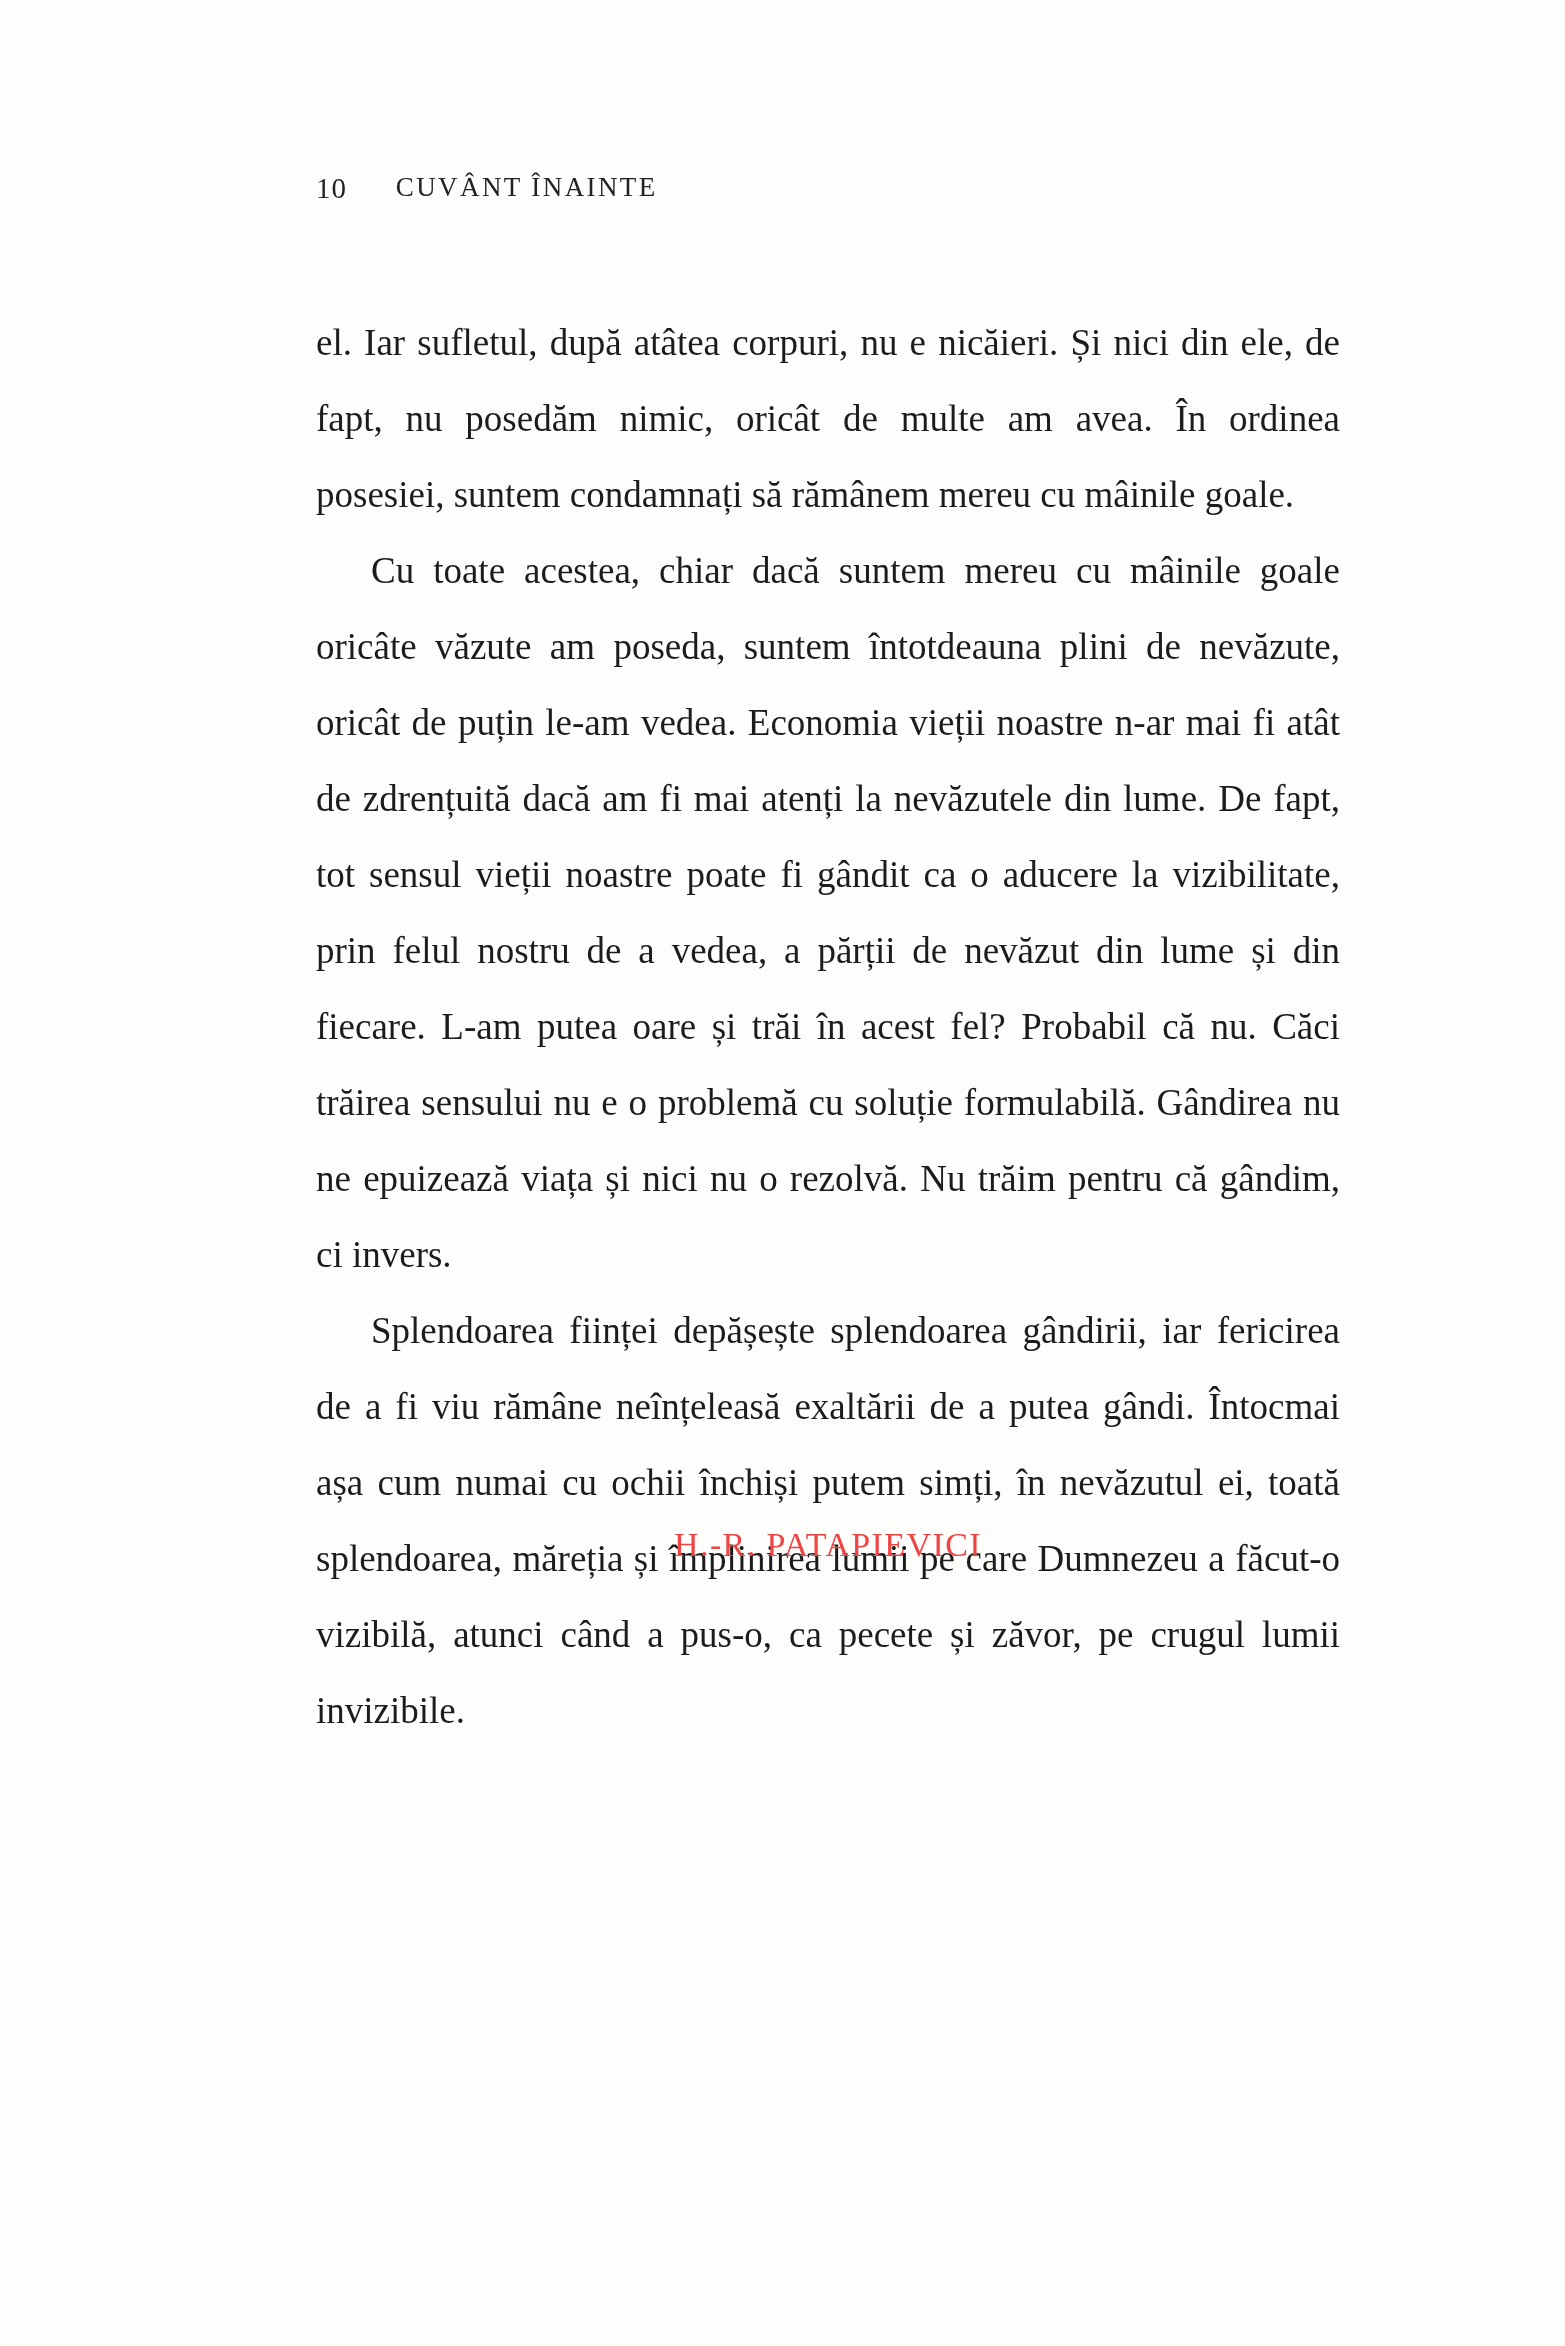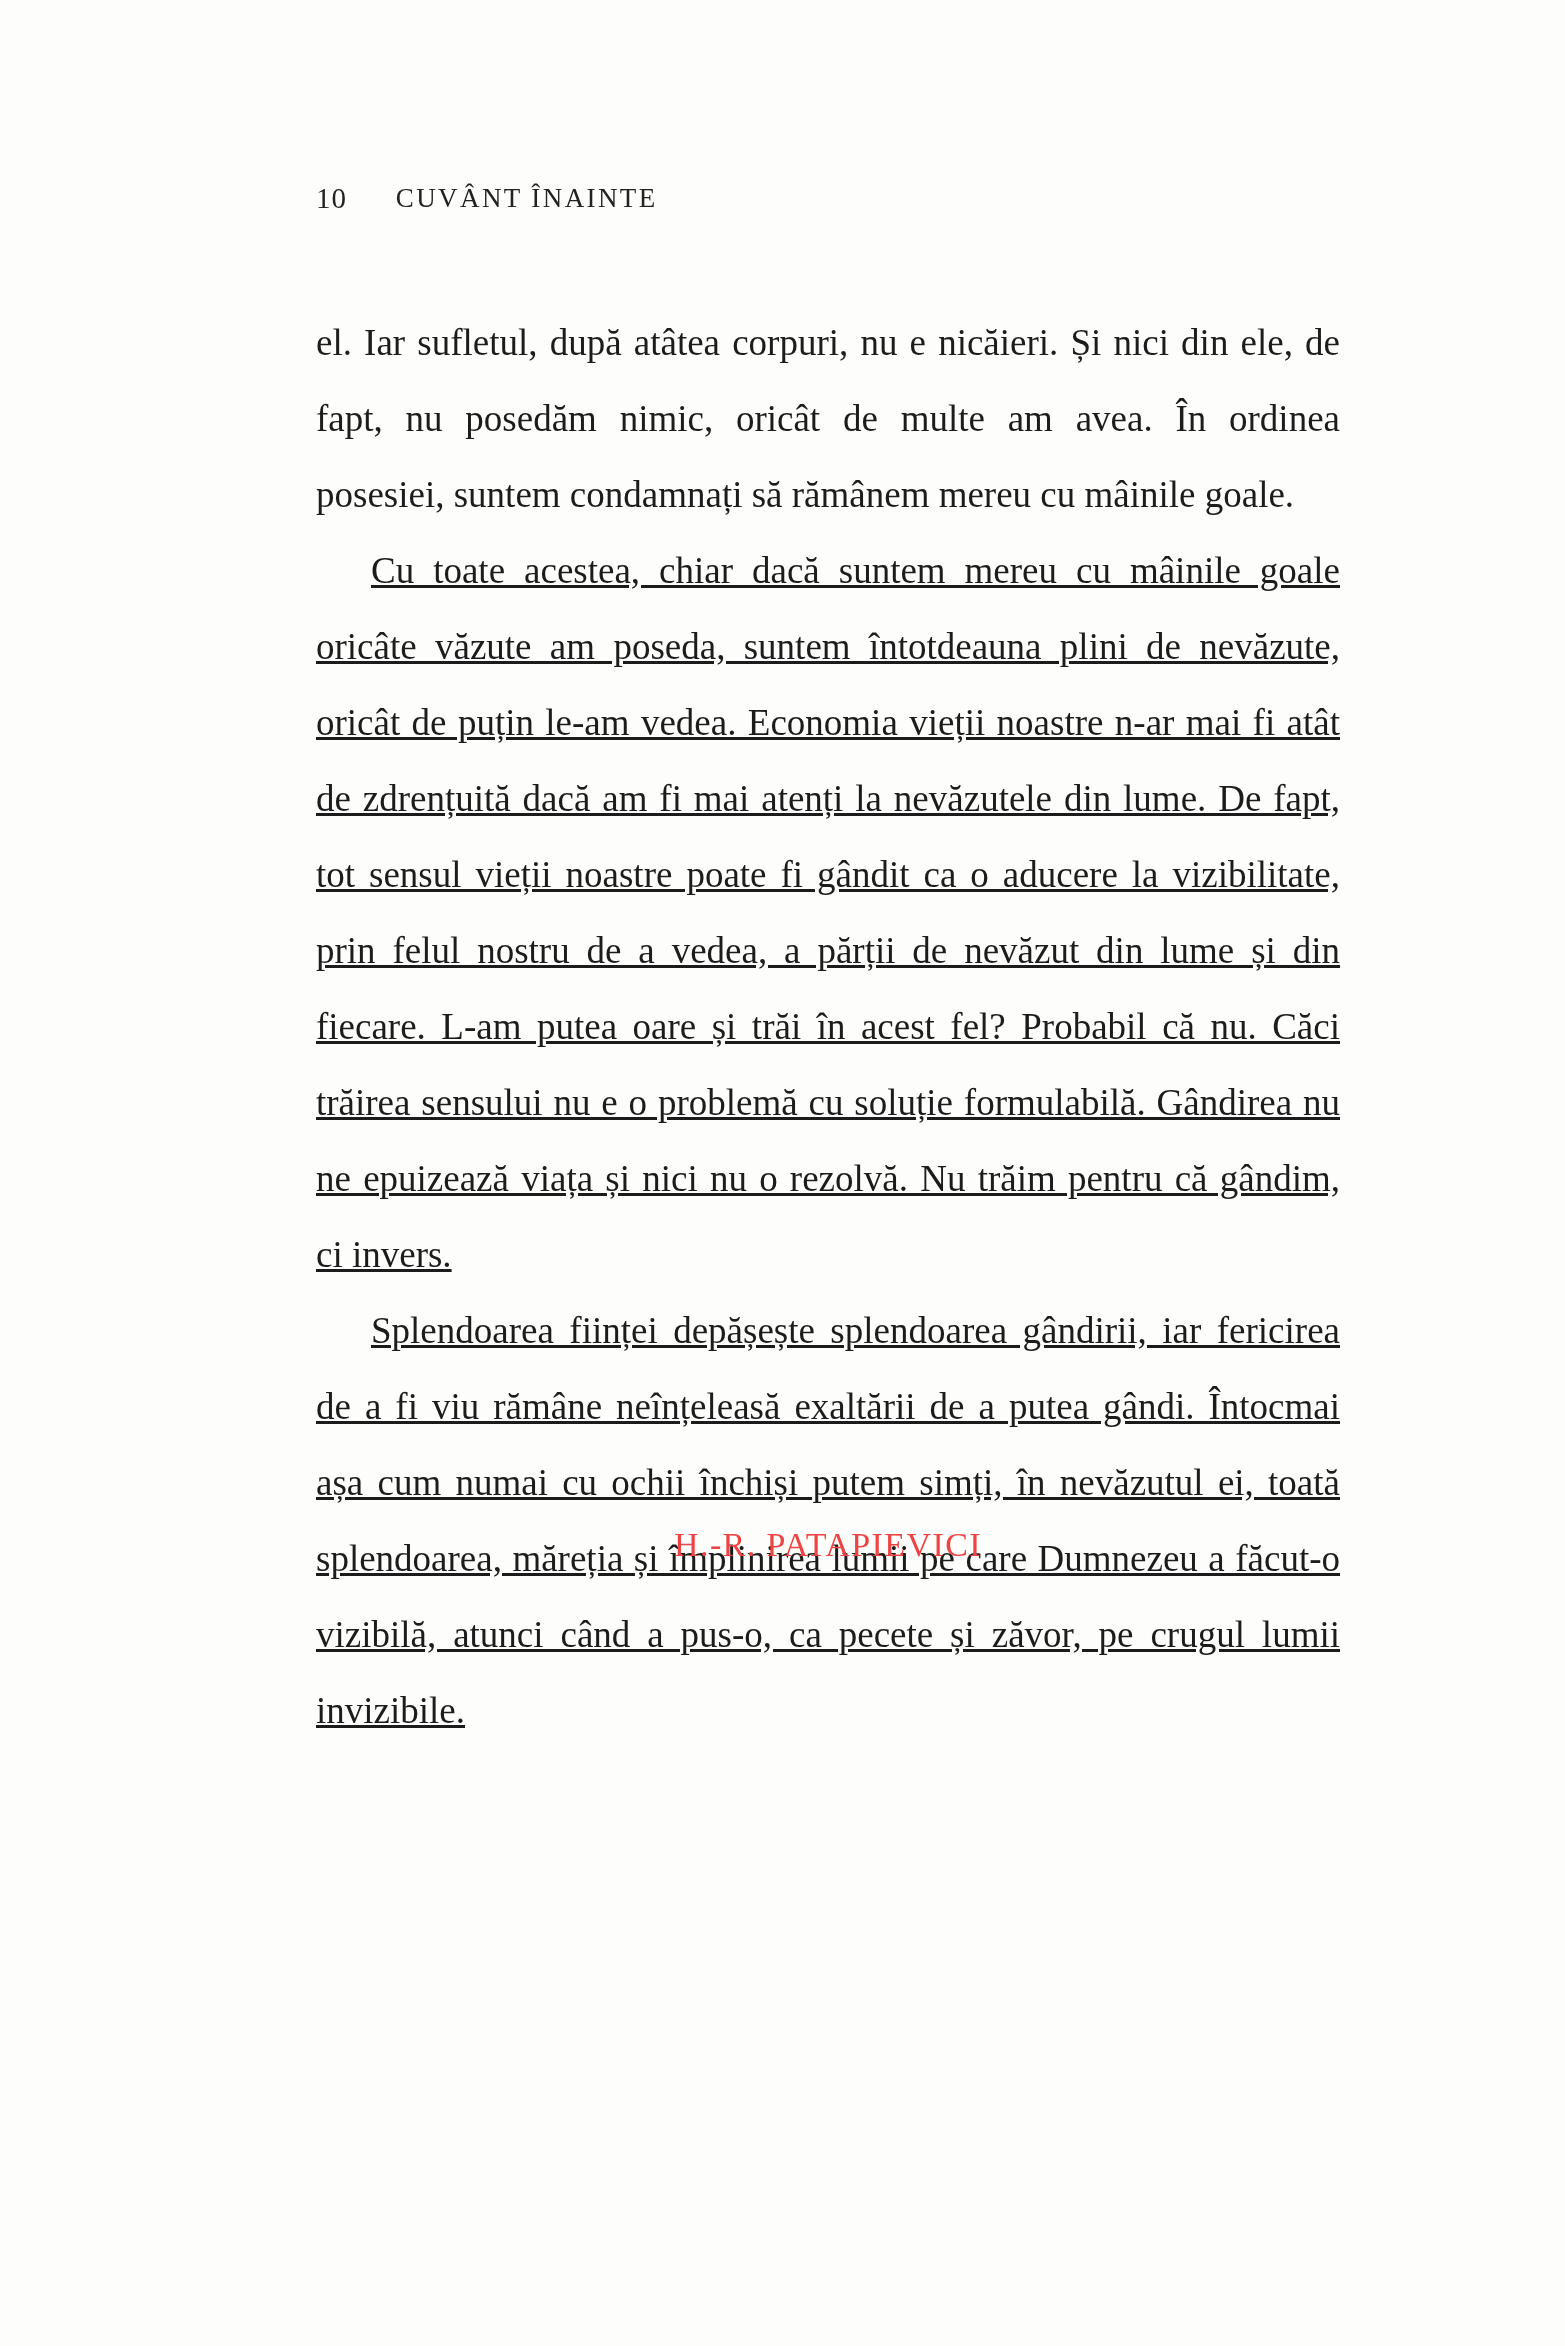--- a/index.html
+++ b/index.html
@@ -15,24 +15,24 @@
     margin: 0 auto;
     background: #fdfdfb;
     color: #1c1c1c;
     font-family: "Liberation Serif", "DejaVu Serif", serif;
     overflow: hidden;
   }
 
   .running-header {
     position: absolute;
     left: 316px;
-    top: 182px;
+    top: 172px;
     width: 1024px;
     display: flex;
-    align-items: center;
+    align-items: flex-start;
     font-size: 28px;
     letter-spacing: 2.4px;
     color: #222;
   }
 
   .page-number {
     font-variant: small-caps;
     font-size: 29px;
     letter-spacing: 0.9px;
     margin-right: 49px;
@@ -53,21 +53,20 @@
     text-align: justify;
     text-justify: inter-word;
   }
 
   .text-block p {
     margin: 0;
   }
 
   .text-block p.indented {
     text-indent: 55px;
-    text-decoration: underline;
   }
 
   .signature {
     position: absolute;
     left: 316px;
     top: 1526px;
     width: 1024px;
     text-align: center;
     font-size: 34px;
     letter-spacing: 1.4px;

